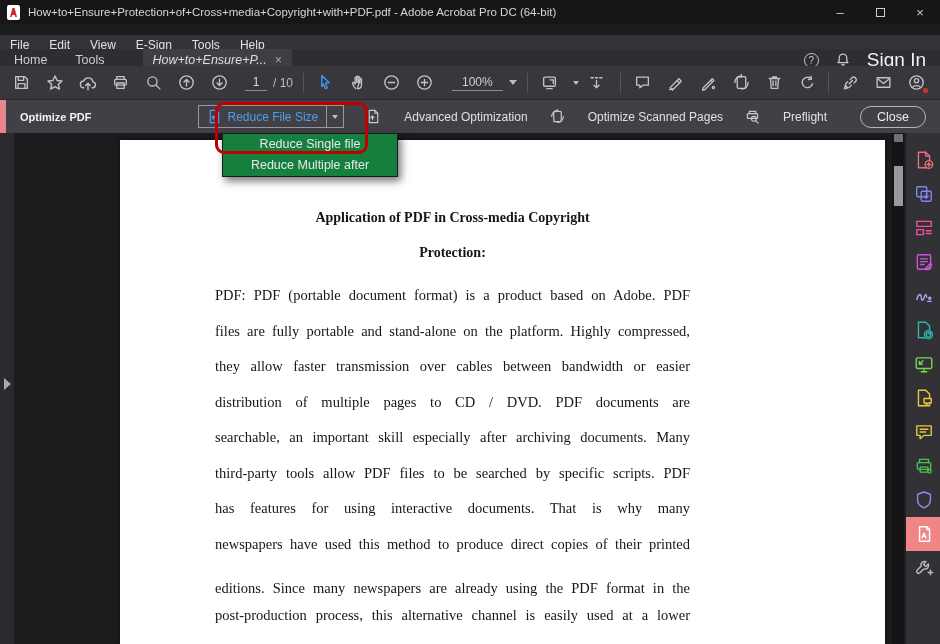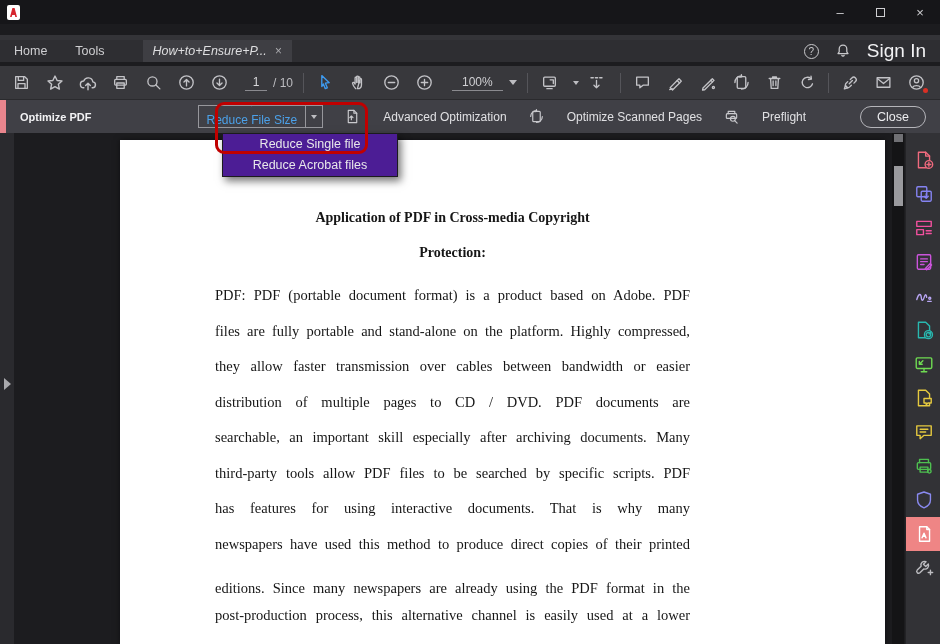--- a/index.html
+++ b/index.html
@@ -13,21 +13,21 @@
   .tb-appicon { width:13px; height:15px; background:#fff; border-radius:2px; margin:0 8px 0 7px; display:flex; align-items:center; justify-content:center; }
   .tb-controls { margin-left:auto; display:flex; align-items:center; height:100%; }
   .wctl { width:40px; height:100%; display:flex; align-items:center; justify-content:center; color:#cfcfd2; font-size:13px; }
   .wbox { width:9px; height:9px; border:1px solid #cfcfd2; }
 
   
   .menubar { left:0; top:35px; width:940px; height:20px; background:#343438; display:flex; align-items:center; color:#e2e2e4; font-size:12px; }
   .menuitem { padding:0 10px; height:100%; display:flex; align-items:center; }
 
   
-  .tabbar { left:0; top:40px; width:940px; height:22px; background:#2e2e32; display:flex; color:#cfcfd2; font-size:12.5px; }
+  .tabbar { left:0; top:49px; width:940px; height:22px; background:#2e2e32; display:flex; color:#cfcfd2; font-size:12.5px; }
   .tab { padding:0 14px; height:100%; display:flex; align-items:center; }
   .doctab { background:#3e3e43; height:100%; display:flex; align-items:center; gap:8px; padding:0 10px; margin-left:24px; color:#dedee0;font-style:italic; }
   .doctab .x { color:#a9a9ad; font-size:12px; }
   .tabbar-right { margin-left:auto; display:flex; align-items:center; gap:16px; padding-right:14px; }
   .helpcirc { width:15px; height:15px; border:1.3px solid #c9c9cc; border-radius:50%; font-size:10px; display:flex; align-items:center; justify-content:center; color:#c9c9cc; }
   .signin { color:#f2f2f4; font-size:19px; }
 
   
   .toolbar { left:0; top:66px; width:940px; height:34px; background:#38383c; border-bottom:1px solid #2a2a2d; display:flex; align-items:center; padding-left:8px; }
   .tbtn { width:27px; height:27px; margin-right:6px; display:flex; align-items:center; justify-content:center; color:#c3c3c7; flex:0 0 auto; position:relative; }
@@ -38,21 +38,21 @@
   .caret { width:0; height:0; border-left:4px solid transparent; border-right:4px solid transparent; border-top:5px solid #bdbdc1; margin:0 6px; flex:0 0 auto; }
   .caret.sm { border-left-width:3px; border-right-width:3px; border-top-width:4px; margin:0 4px; }
   .seltool { color:#3e9bf0; }
   .reddot { position:absolute; right:2px; bottom:3px; width:5px; height:5px; border-radius:50%; background:#d93025; }
 
   
   .optbar { left:0; top:100px; width:940px; height:33px; background:#404046; display:flex; align-items:center; }
   .opt-accent { position:absolute; left:0; top:0; width:6px; height:33px; }
   .opt-title { color:#f2f2f4; font-size:11px; font-weight:bold; margin-left:20px; }
   .rfs-btn { margin-left:106px; height:23px; border:1px solid #97979c; display:flex; align-items:center; }
-  .rfs-main { display:flex; align-items:center; gap:6px; padding:0 8px; height:100%;flex-direction:column; }
+  .rfs-main { display:flex; align-items:center; gap:6px; padding:0 8px; height:100%; }
   .rfs-label { font-size:12px; }
   .rfs-caretcell { width:17px; height:100%; border-left:1px solid #97979c; display:flex; align-items:center; justify-content:center; }
   .optbtn { display:flex; align-items:center; gap:23px; color:#e0e0e3; font-size:12px; margin-left:22px; }
   .optbtn .oicon { color:#c9c9cd; }
   .closebtn { margin-left:auto; margin-right:14px; border:1px solid #b5b5ba; border-radius:12px; color:#ededf0; font-size:12.5px; padding:3px 16px; }
 
   
   .docarea { left:0; top:133px; width:940px; height:511px; background:#1c1c1f; }
   .leftstrip { left:0; top:133px; width:14px; height:511px; background:#2a2a2e; }
   .panelarrow { left:4px; top:378px; width:0; height:0; border-top:6px solid transparent; border-bottom:6px solid transparent; border-left:7px solid #a9a9ad; }
@@ -63,21 +63,21 @@
   .scrolltrack { left:892px; top:133px; width:12px; height:511px; background:#141416; }
   .scrolltop { left:894px; top:134px; width:9px; height:8px; background:#707074; }
   .scrollthumb { left:894px; top:166px; width:9px; height:40px; background:#9a9a9e; }
 
   
   .sidebar { left:905px; top:133px; width:35px; height:511px; background:#323236; border-left:1px solid #232326; display:flex; flex-direction:column; align-items:stretch; padding-top:10px; }
   .scell { width:35px; height:34px; display:flex; align-items:center; justify-content:center; flex:0 0 auto; }
   .scell.active { background:#ef8585; }
 
   
-  .dropdown { left:222px; top:133px; width:176px; background:#4c1d95; border:1px solid #1b1b1e; box-shadow:3px 4px 8px rgba(0,0,0,.55); z-index:50; }
+  .dropdown { left:222px; top:133px; width:176px; background:#15803d; border:1px solid #1b1b1e; box-shadow:3px 4px 8px rgba(0,0,0,.55); z-index:50; }
   .dditem { height:21px; line-height:21px; text-align:center; color:#e8e8ea; font-size:12.5px; }
   .redbox { left:215px; top:102px; width:153px; height:52px; border:3px solid #c00000; border-radius:9px; z-index:60; pointer-events:none; }
 </style>
 </head>
 <body>
 
 <svg width="0" height="0" style="position:absolute">
   <defs>
     <symbol id="i-floppy" viewBox="0 0 16 16">
         <path d="M2.5 2.5h8.5l2.5 2.5v8.5h-11z"></path>
@@ -246,20 +246,21 @@
       </symbol>
   </defs>
 </svg>
 
 <div class="abs titlebar">
   <span class="tb-appicon">
     <svg width="9" height="11" viewBox="0 0 9 11">
         <path d="M1 10L3.4 1h2.2L8 10H6.3l-.5-2H3.2l-.5 2z" fill="#d6252f"></path>
       </svg>
   </span>
+  <span>How+to+Ensure+Protection+of+Cross+media+Copyright+with+PDF.pdf - Adobe Acrobat Pro DC (64-bit)</span>
   <div class="tb-controls">
     <span class="wctl">
         <span>–</span>
       </span>
     <span class="wctl">
         <span class="wbox"></span>
       </span>
     <span class="wctl">
         <span>×</span>
       </span>
@@ -541,16 +542,16 @@
     </span>
   <span class="scell" style="color:#bdbdc1">
       <svg class="ic" width="20" height="20" viewBox="0 0 18 18">
         <use href="#s-wrench"></use>
       </svg>
     </span>
 </div>
 
 <div class="abs dropdown">
   <div class="dditem">Reduce Single file</div>
-  <div class="dditem">Reduce Acrobat files</div>
+  <div class="dditem">Reduce Multiple after</div>
 </div>
 
 <div class="abs redbox"></div>
 
 </body></html>

